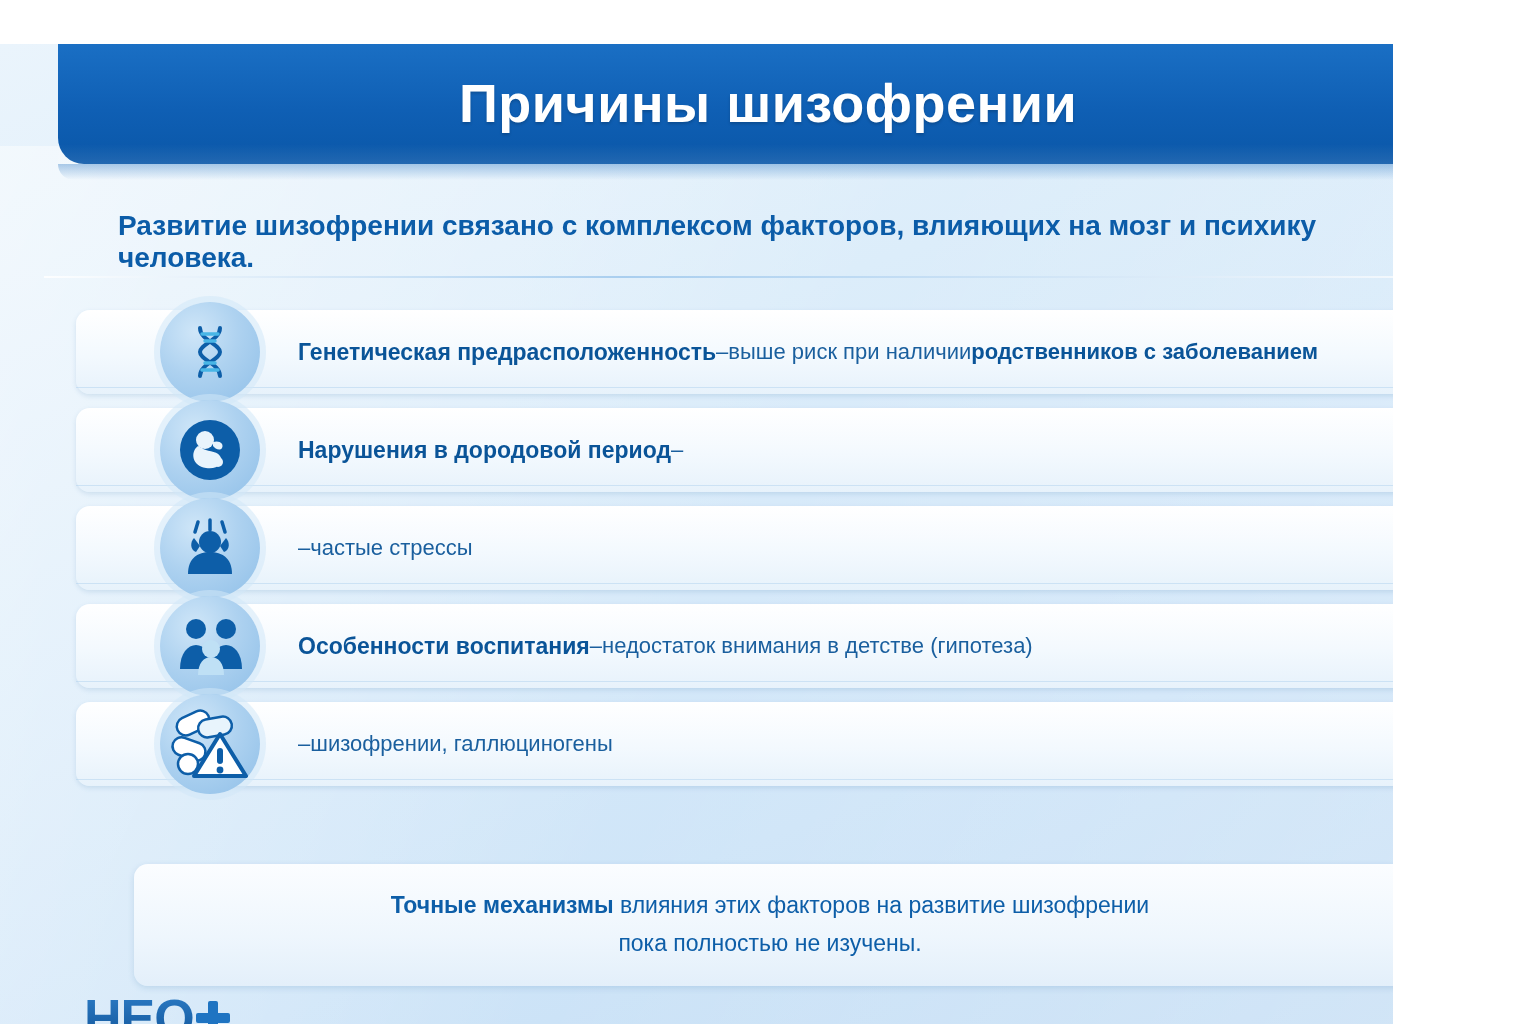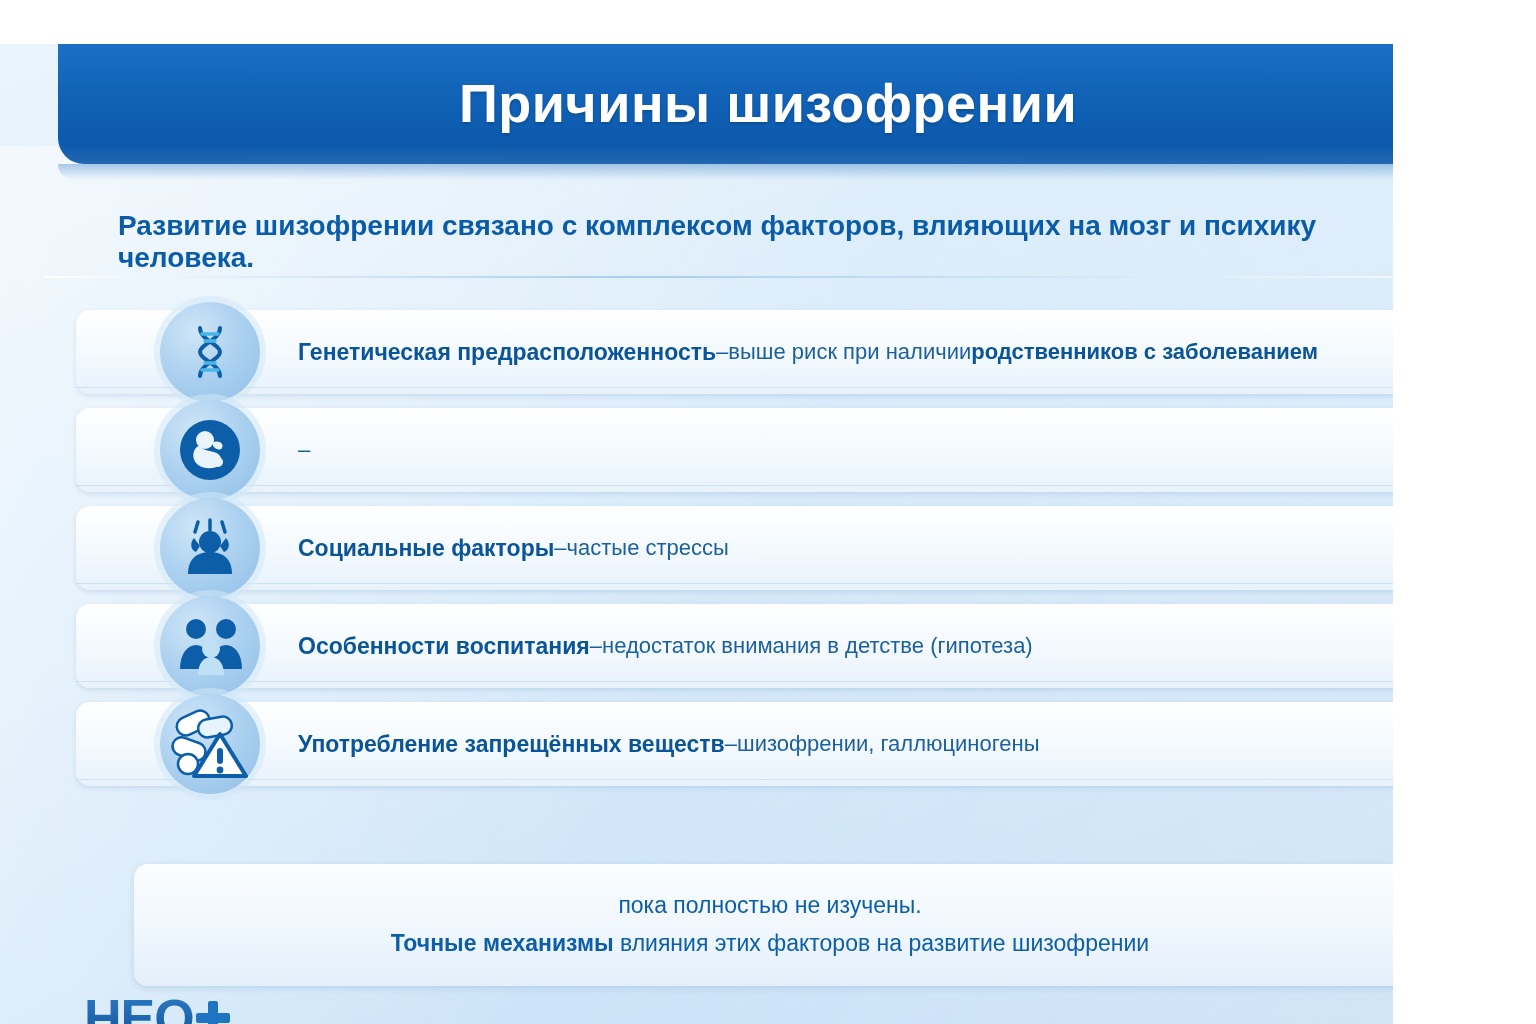--- a/index.html
+++ b/index.html
@@ -267,20 +267,21 @@
           <circle cx="32" cy="32" r="30" fill="#0d5ea8"></circle>
           <g fill="#e9f4fc">
             <circle cx="27" cy="22" r="9"></circle>
             <path d="M20 28 C12 34, 14 48, 28 50 C40 52, 46 44, 42 38 C38 32, 28 34, 24 30 Z"></path>
             <path d="M35 24 C42 22, 46 26, 44 30 C42 33, 37 31, 35 28 Z"></path>
             <circle cx="40" cy="44" r="5"></circle>
           </g>
         </svg>
       </div>
       <div class="row-text">
+        <span class="strong">Нарушения в дородовой период</span>
           <span class="rest"> – </span>
       </div>
     </div>
 
     <div class="row">
       <div class="row-inner-line"></div>
       <div class="row-icon">
         <svg width="72" height="72" viewBox="0 0 72 72">
           <g stroke="#0d5ea8" stroke-width="3.5" stroke-linecap="round">
             <line x1="24" y1="10" x2="21" y2="20"></line>
@@ -289,21 +290,20 @@
           </g>
           <g fill="#0d5ea8">
             <circle cx="36" cy="30" r="11"></circle>
             <path d="M14 62 C14 46, 24 40, 36 40 C48 40, 58 46, 58 62 Z"></path>
             <path d="M20 26 C16 30, 16 38, 22 40 L26 34 Z"></path>
             <path d="M52 26 C56 30, 56 38, 50 40 L46 34 Z"></path>
           </g>
         </svg>
       </div>
       <div class="row-text">
-        <span class="strong">Социальные факторы</span>
           <span class="rest"> – </span>
           <span class="rest">частые стрессы</span>
       </div>
     </div>
 
     <div class="row">
       <div class="row-inner-line"></div>
       <div class="row-icon">
         <svg width="76" height="70" viewBox="0 0 76 70">
           <g fill="#0d5ea8">
@@ -336,32 +336,31 @@
             <circle cx="20" cy="58" r="10" fill="#ffffff" stroke="#0d5ea8" stroke-width="2.5"></circle>
           </g>
           <g>
             <path d="M52 28 L78 70 L26 70 Z" fill="#ffffff" stroke="#0d5ea8" stroke-width="4" stroke-linejoin="round"></path>
             <rect x="49" y="42" width="6" height="16" rx="3" fill="#0d5ea8"></rect>
             <circle cx="52" cy="64" r="3.4" fill="#0d5ea8"></circle>
           </g>
         </svg>
       </div>
       <div class="row-text">
-        <span class="strong">Употребление запрещённых веществ</span>
           <span class="rest"> – </span>
           <span class="rest">шизофрении, галлюциногены</span>
       </div>
     </div>
 
   </div>
 
   <div class="footnote">
-    <div>пока полностью не изучены.</div>
     <div>
       <span class="b">Точные механизмы</span><span> влияния этих факторов на развитие шизофрении</span>
     </div>
+    <div>пока полностью не изучены.</div>
   </div>
 
   <div class="logo">
     <span class="logo-text">НЕО</span>
     <span class="logo-plus"></span>
   </div>
 </div>
 
 </body></html>

